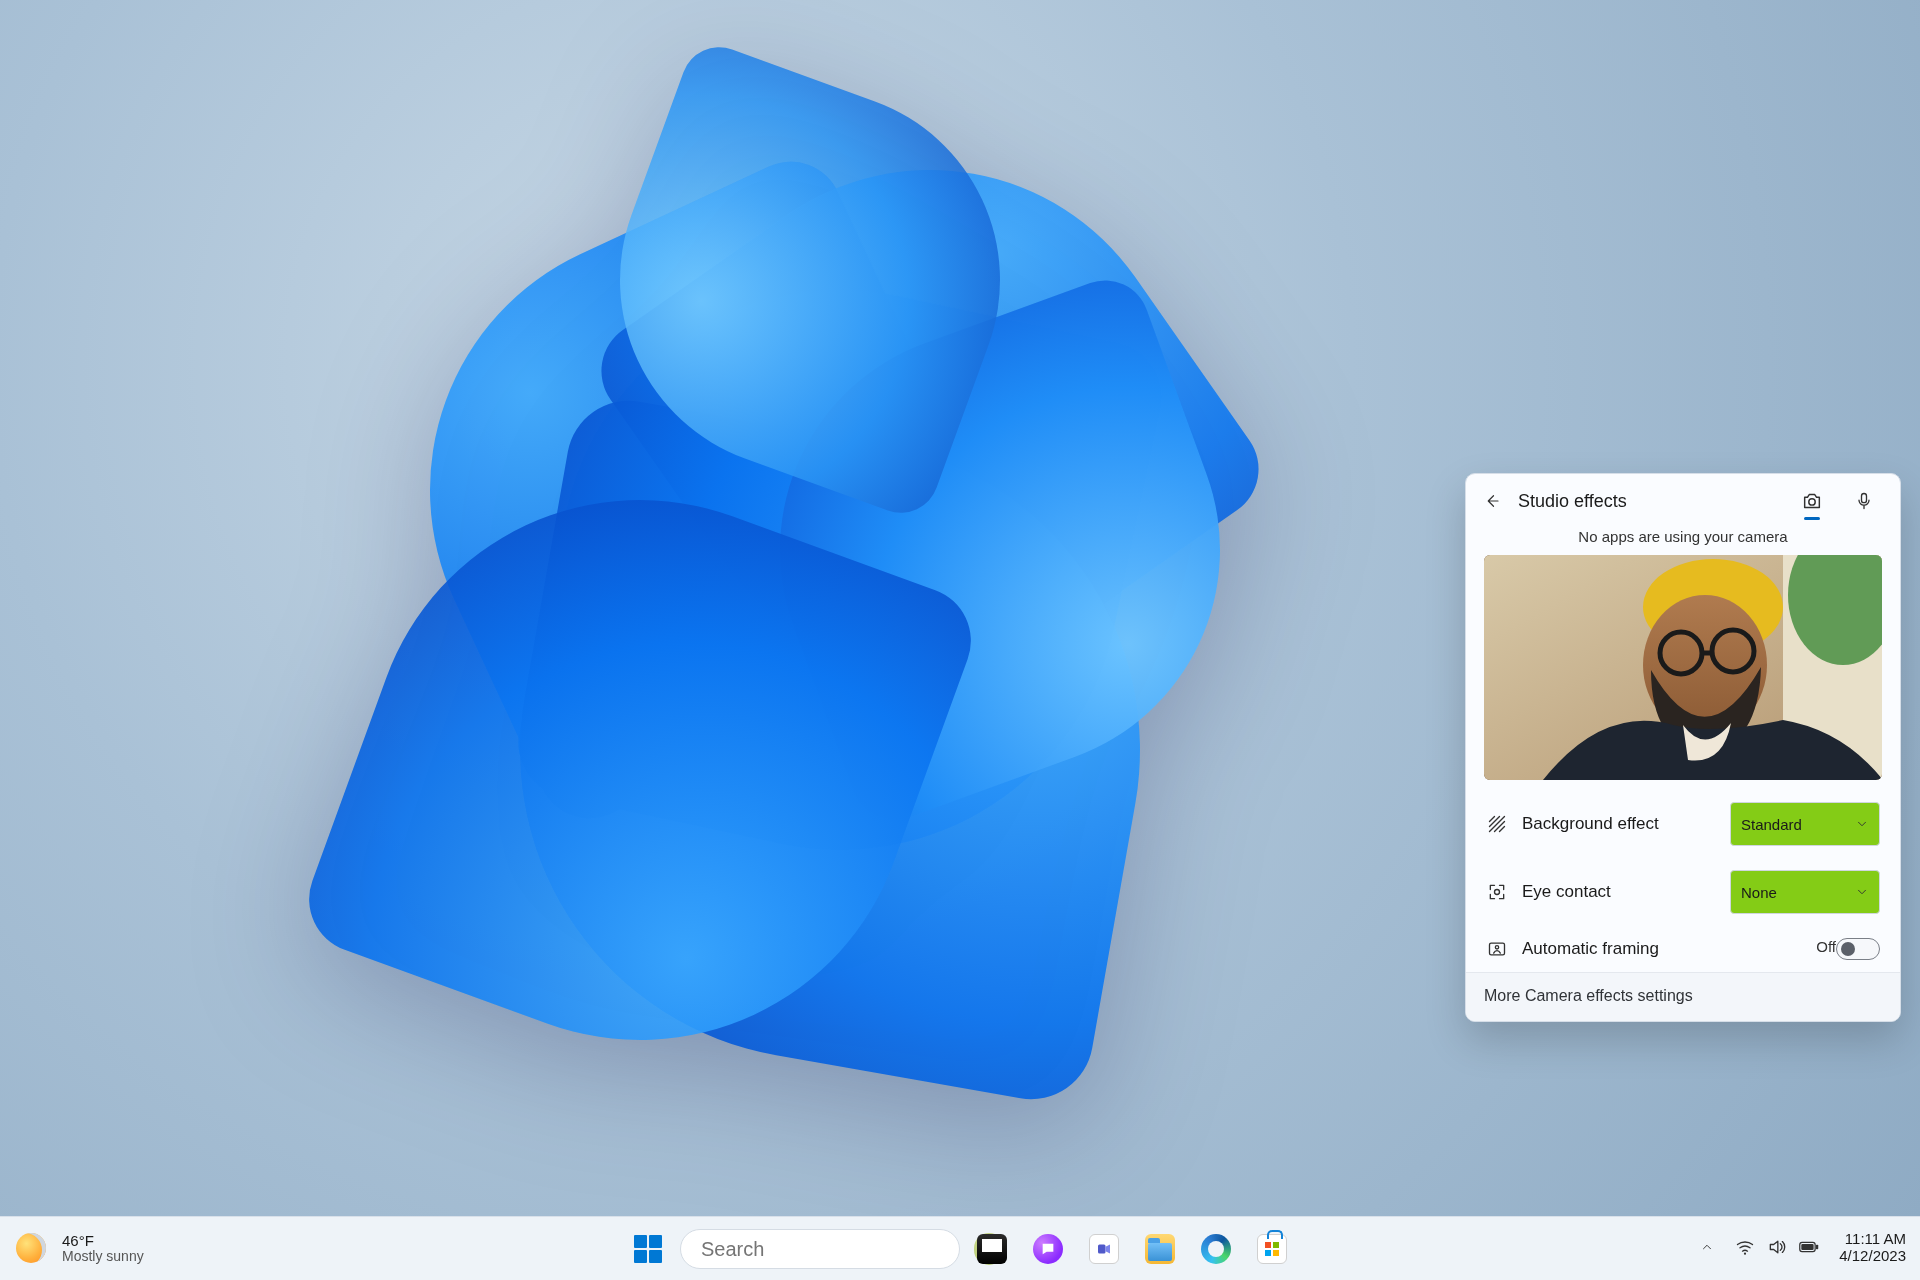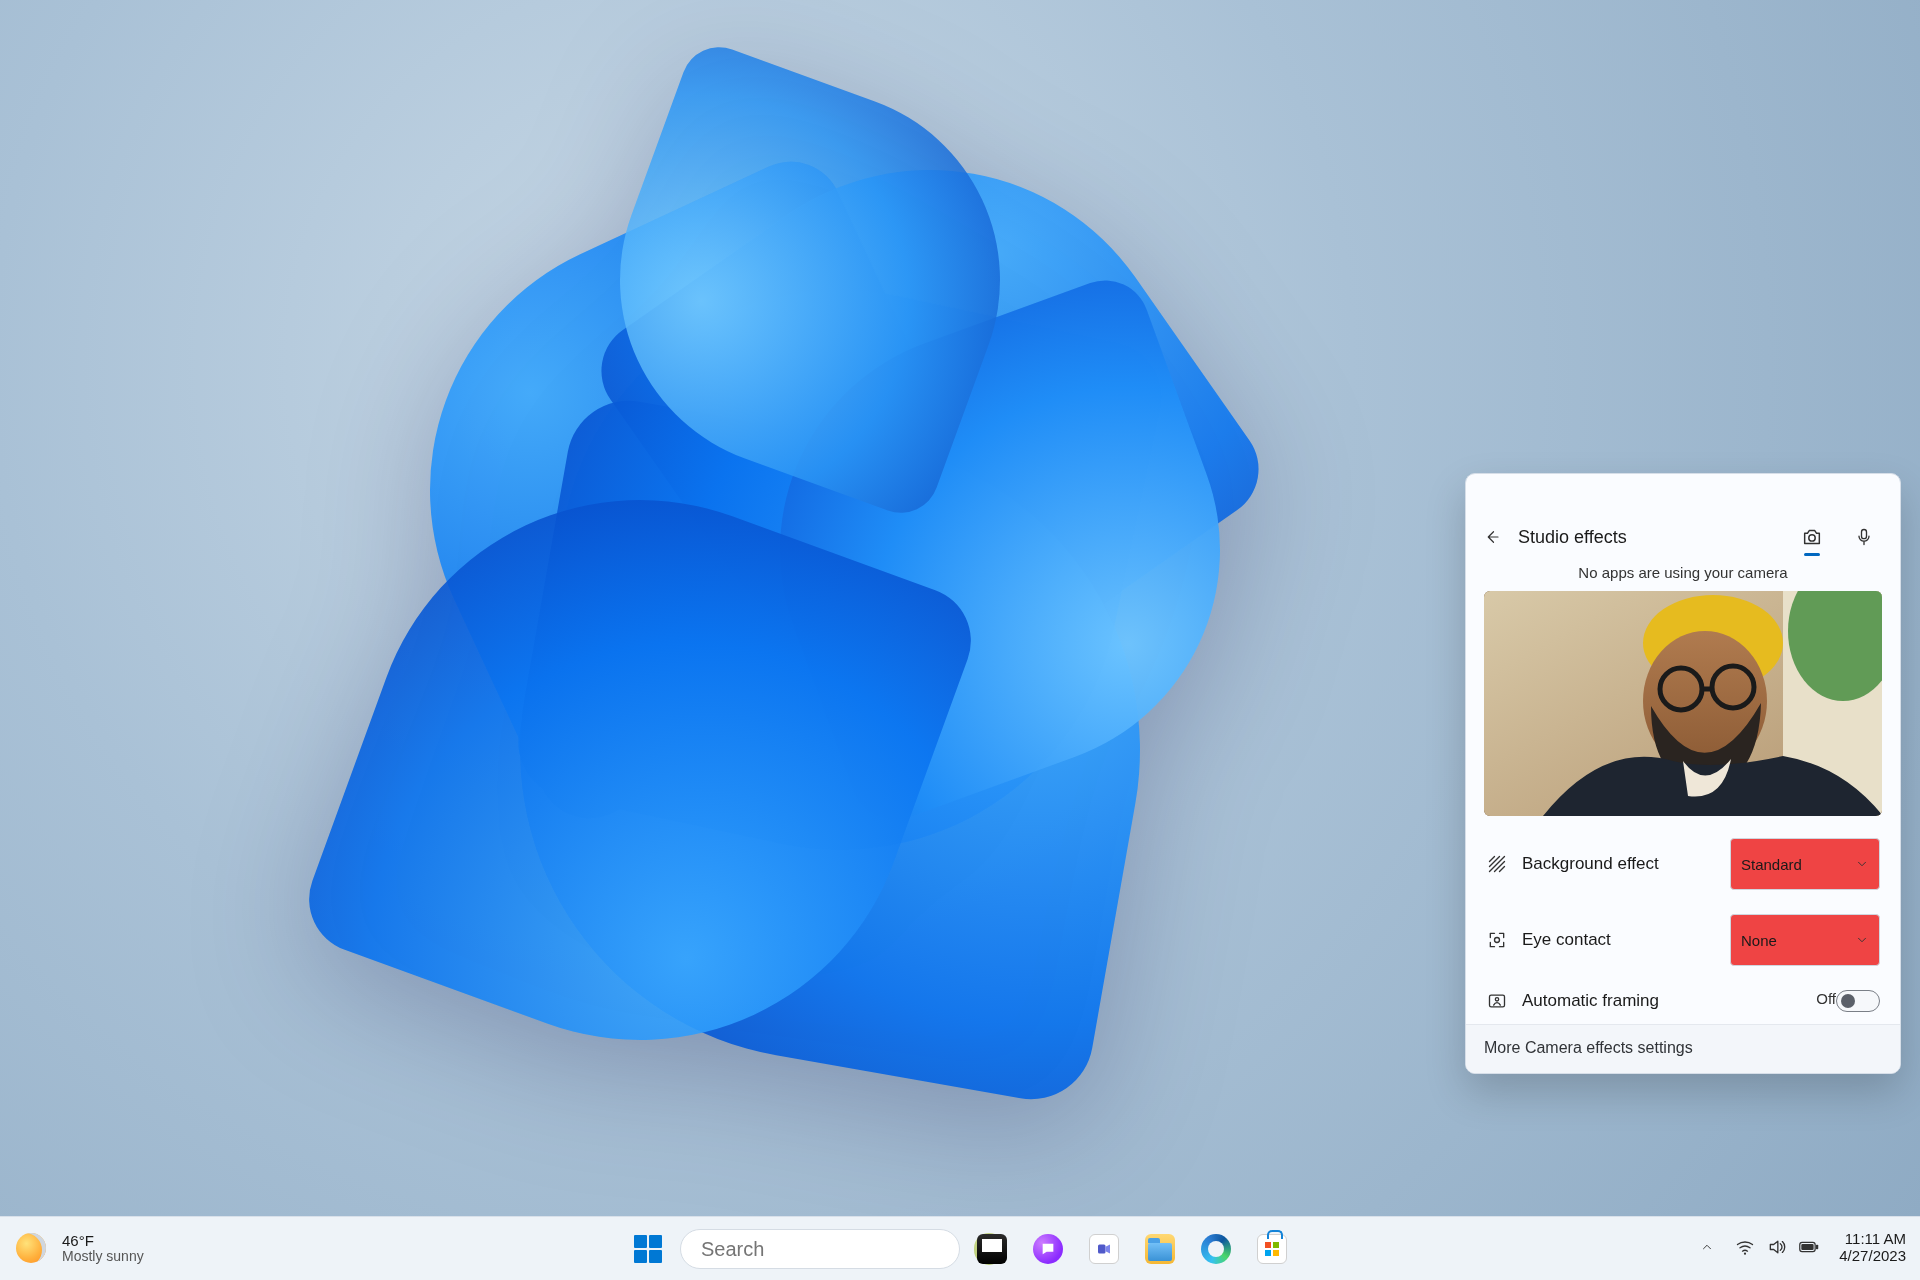--- a/index.html
+++ b/index.html
@@ -40,21 +40,20 @@
     box-shadow: 0 18px 40px rgba(0,0,0,0.18);
     display: flex;
     flex-direction: column;
     overflow: hidden;
   }
   .panel-hdr {
     display: flex;
     align-items: center;
     padding: 10px 16px 4px 12px;
     gap: 12px;
-    margin-top: 36px;
   }
   .back-btn {
     width: 28px; height: 28px;
     display: flex; align-items: center; justify-content: center;
     border-radius: 4px; cursor: pointer;
   }
   .panel-title {
     font-size: 18px;
     font-weight: 400;
     color: #1a1a1a;
@@ -94,24 +93,24 @@
   .row {
     display: flex;
     align-items: center;
     gap: 14px;
     padding: 12px 20px;
   }
   .row .icon { width: 22px; display:flex; justify-content:center; }
   .row .label { flex: 1; font-size: 17px; color: #1a1a1a; }
   .select {
     width: 150px;
-    height: 52px;
+    height: 44px;
     border: 1px solid #cfd6df;
     border-radius: 4px;
-    background: #ef4444;
+    background: #84cc16;
     display: flex;
     align-items: center;
     justify-content: space-between;
     padding: 0 10px;
     font-size: 15px;
     color: #1a1a1a;
     cursor: pointer;
   }
   .toggle-wrap {
     display: flex; 
@@ -451,16 +450,16 @@
       <span class="tray-ico">
           <svg width="22" height="20" viewBox="0 0 26 16">
             <rect class="stroke" x="1" y="2" width="20" height="12" rx="3"></rect>
             <rect x="3" y="4" width="16" height="8" rx="1.5" fill="#323232"></rect>
             <rect x="22" y="5" width="3" height="6" rx="1" fill="#323232"></rect>
           </svg>
         </span>
     </div>
     <div class="clock">
       <span>11:11 AM</span>
-      <span>4/27/2023</span>
+      <span>4/12/2023</span>
     </div>
   </div>
 </div>
 
 </body></html>

